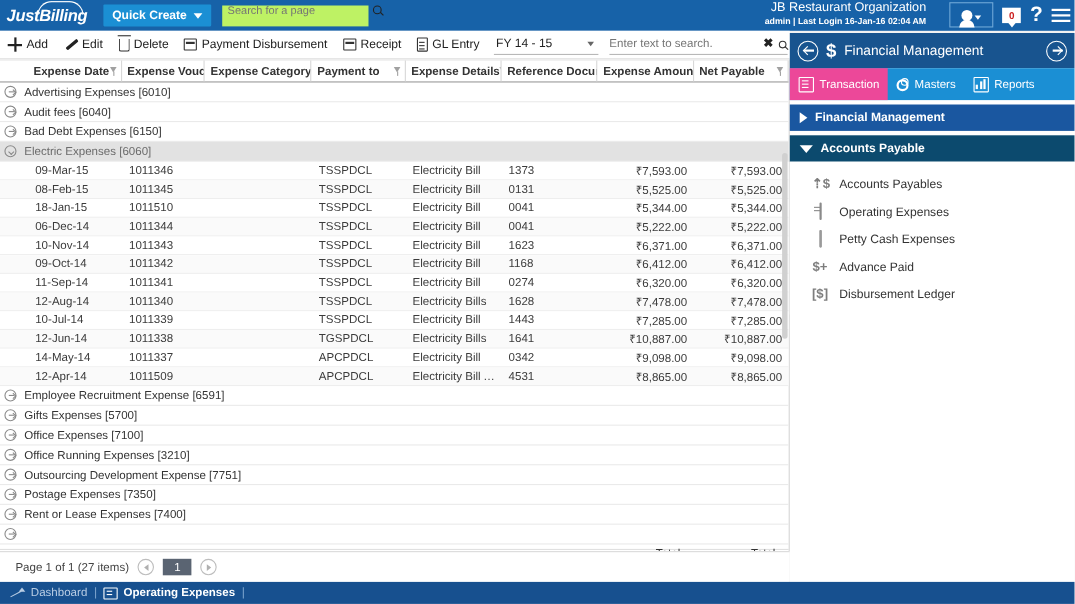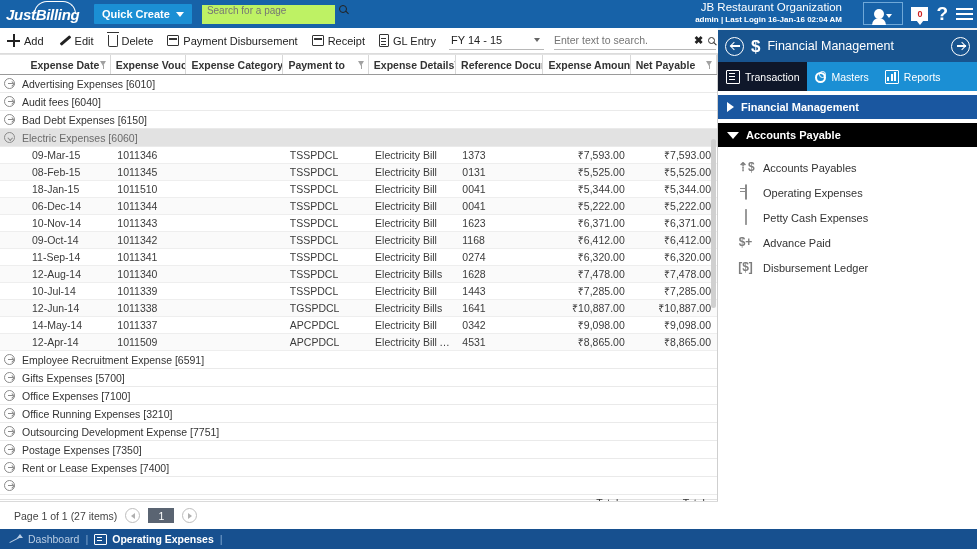--- a/index.html
+++ b/index.html
@@ -485,21 +485,21 @@
   }
   .rp-tab {
     display: flex; align-items: center;
     gap: 5px;
     padding: 0 8px;
     height: 29px;
     color: #fff;
     font-size: 10.5px;
     cursor: pointer;
   }
-  .rp-tab.active { background: #0f172a; }
+  .rp-tab.active { background: #ec4899; }
   .tab-ico {
     width: 14px; height: 14px; flex: none;
     position: relative;
   }
   .ico-doc {
     border: 1.5px solid #fff;
     border-radius: 1px;
   }
   .ico-doc::after {
     content: ""; position: absolute;
@@ -524,21 +524,21 @@
   .ico-chart {
     border: 1.5px solid #fff;
     border-radius: 1px;
     display: flex; align-items: flex-end;
     gap: 1.2px;
     padding: 1.5px;
   }
   .ico-chart i { display: block; width: 2px; background: #fff; }
   .rp-group {
     height: 24px;
-    background: #000000;
+    background: #0c4a6e;
     display: flex; align-items: center;
     gap: 7px;
     padding-left: 9px;
     color: #fff;
     font-size: 11px;
     font-weight: bold;
     margin-top: 4px;
     cursor: pointer;
   }
   .rp-group.collapsed { background: #1a57a0; }

